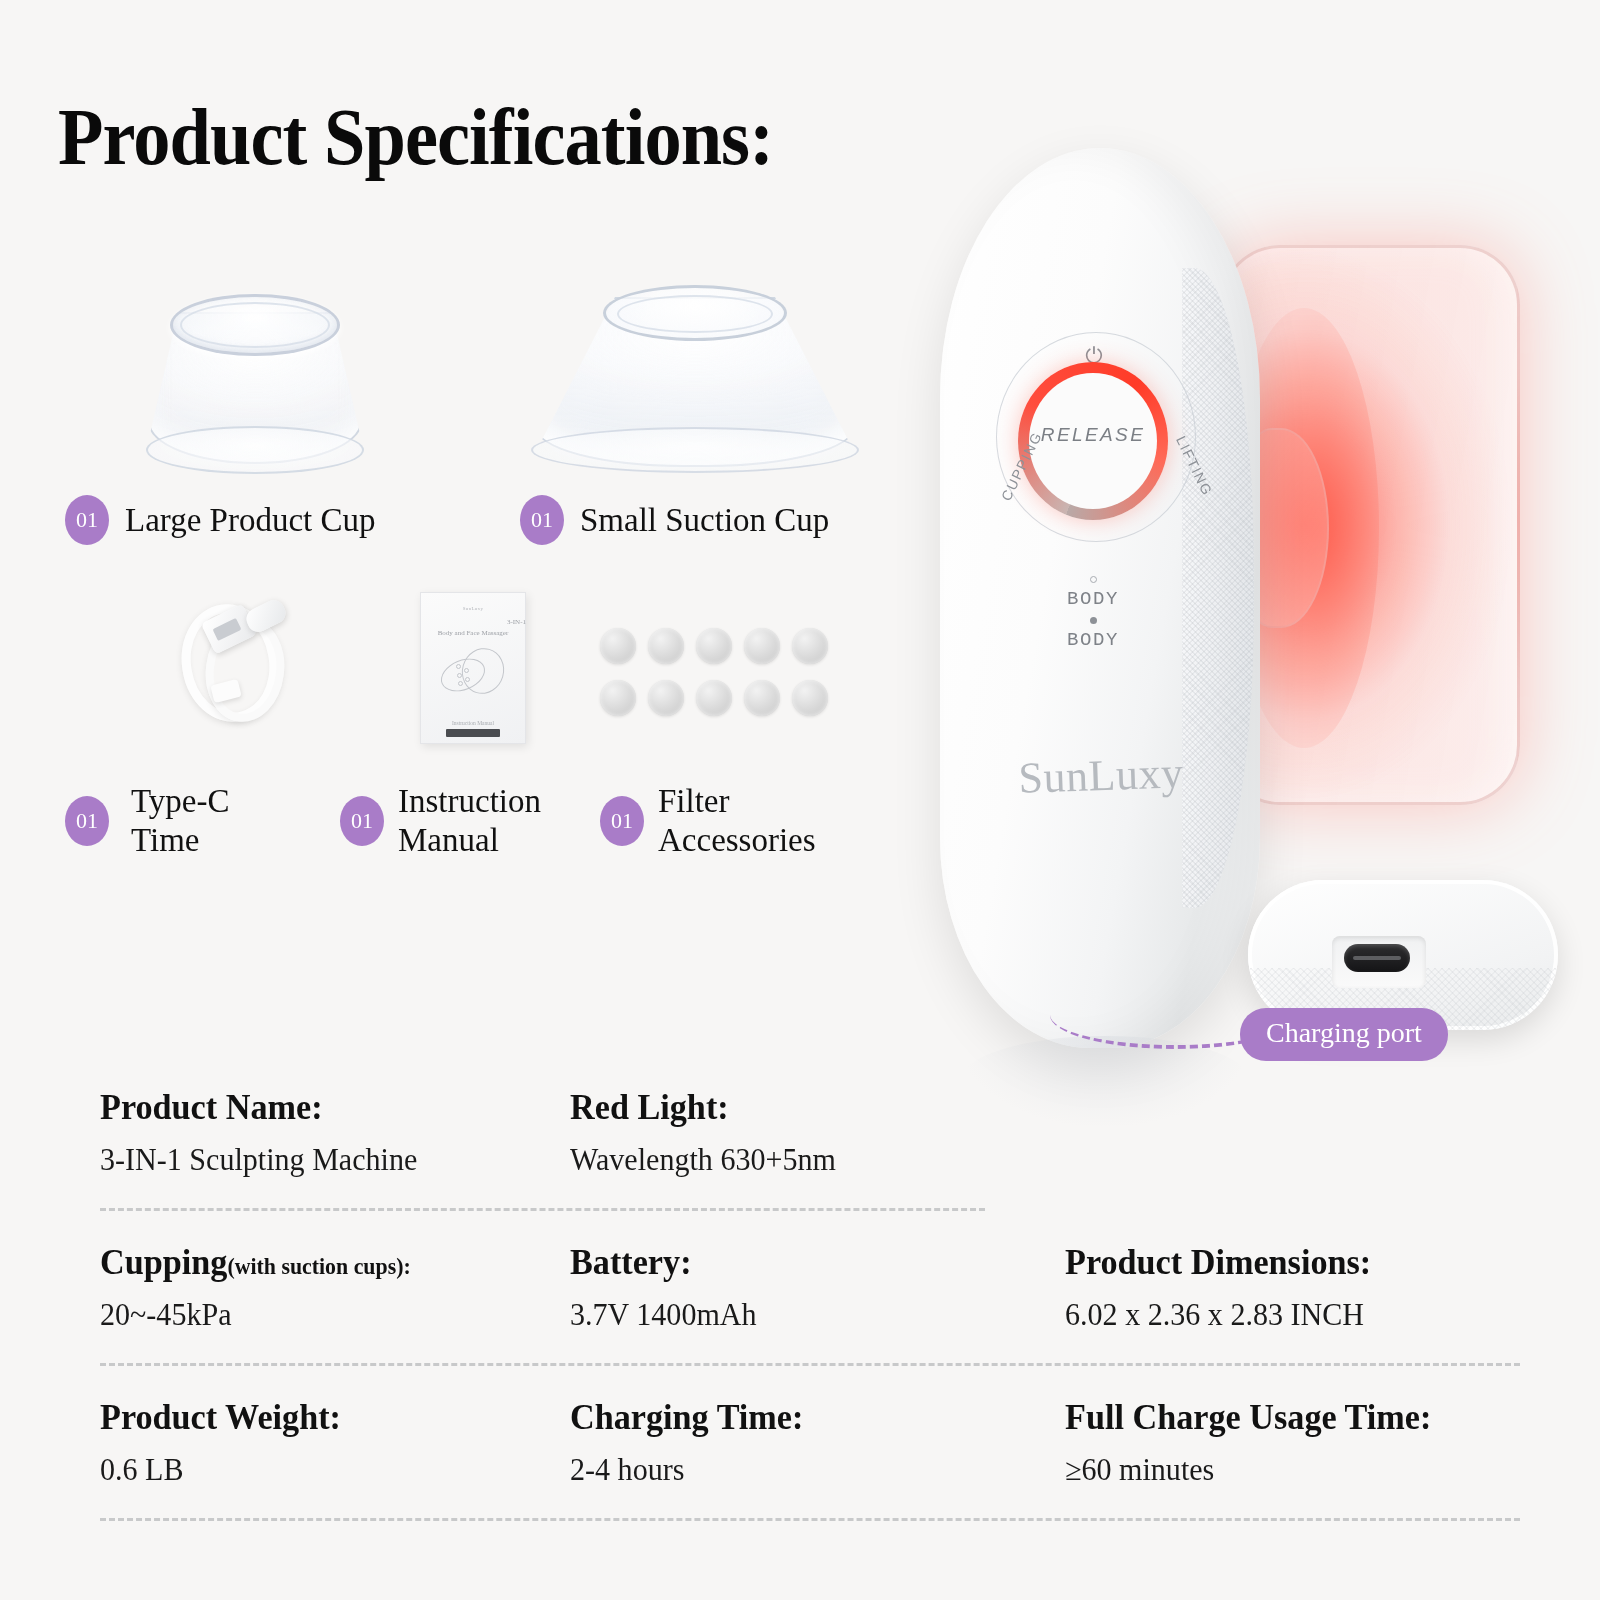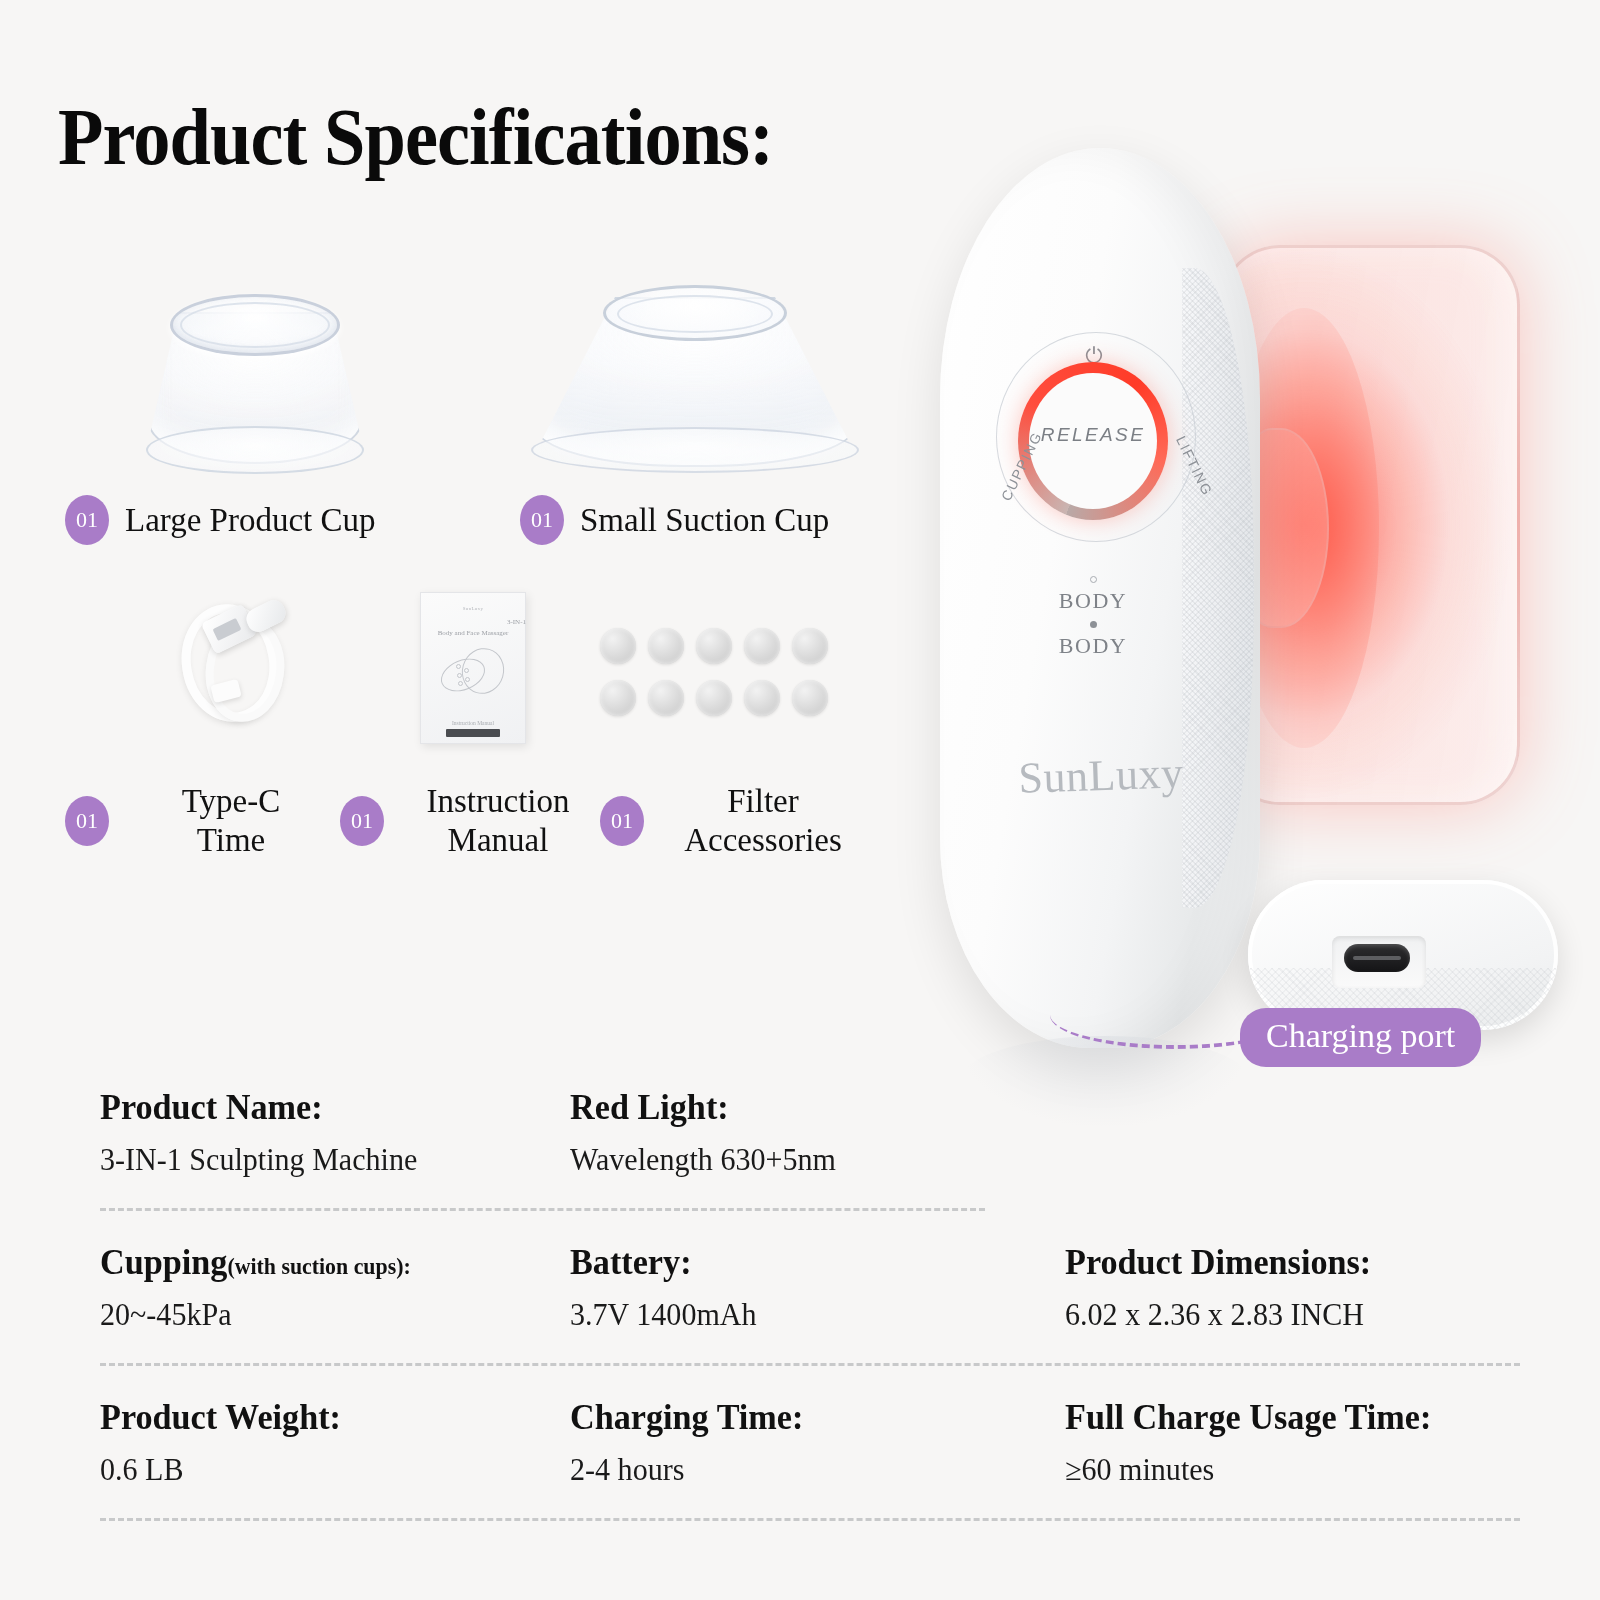--- a/index.html
+++ b/index.html
@@ -171,21 +171,21 @@
   
   .acc-label { position: absolute; display: flex; align-items: center; }
   .badge {
     width: 44px; height: 50px; border-radius: 50%;
     background: #a97cc8;
     color: #ffffff; font-size: 22px; font-weight: 400;
     display: flex; align-items: center; justify-content: center;
     flex: 0 0 auto;
   }
   .acc-text { font-size: 33px; color: #111; margin-left: 16px; white-space: nowrap; }
-  .acc-text.two-line { white-space: normal; text-align: center; line-height: 1.18; }
+  .acc-text.two-line { white-space: normal; line-height: 1.18; }
 
   
   .device-area { position: absolute; left: 880px; top: 120px; width: 700px; height: 980px; }
 
   
   .light-cup {
     position: absolute; left: 340px; top: 125px; width: 300px; height: 560px;
     border-radius: 60px;
     background:
       radial-gradient(ellipse 70% 50% at 28% 50%, rgba(255,72,60,0.85), rgba(255,120,105,0.45) 45%, rgba(255,178,172,0.25) 70%, rgba(255,225,222,0.12)),
@@ -255,22 +255,22 @@
   .mode-list { position: absolute; left: 90px; top: 428px; width: 126px; text-align: center; }
   .mode-list .dot-hollow {
     width: 7px; height: 7px; border: 1px solid #a8acb2; border-radius: 50%;
     margin: 0 auto 5px;
   }
   .mode-list .dot-solid {
     width: 7px; height: 7px; background: #8d9197; border-radius: 50%;
     margin: 7px auto 5px;
   }
   .mode-list .mode-txt {
-    font-family: Liberation Serif, serif;
-    font-size: 22px; letter-spacing: 1.6px; color: #7e8288;
+    font-family: Liberation Mono, monospace;
+    font-size: 19px; letter-spacing: 1.6px; color: #7e8288;
   }
   .brand-logo {
     position: absolute; left: 46px; top: 602px; width: 230px; text-align: center;
     font-size: 44px; color: #b6babf; letter-spacing: 0.5px;
     transform: rotate(-2deg);
   }
 
   .reflection {
     position: absolute; left: 80px; top: 916px; width: 290px; height: 90px;
     border-radius: 50%;
@@ -309,21 +309,21 @@
   }
 
   .port-dash {
     position: absolute; left: 170px; top: 895px; width: 250px; height: 34px;
     border-bottom: 4px dashed #a97cc8;
     border-radius: 0 0 50% 50% / 0 0 100% 100%;
   }
   .port-pill {
     position: absolute; left: 360px; top: 888px;
     background: #a97cc8; color: #ffffff;
-    font-size: 34px; padding: 9px 26px 12px; border-radius: 26px;
+    font-size: 28px; padding: 9px 26px 12px; border-radius: 26px;
     white-space: nowrap;
   }
 
   
   .specs { position: absolute; left: 100px; top: 1086px; width: 1420px; }
   .spec-row { position: relative; display: flex; }
   .spec-cell { position: relative; }
   .spec-cell.c1 { width: 470px; }
   .spec-cell.c2 { width: 495px; }
   .spec-cell.c3 { width: 455px; }

